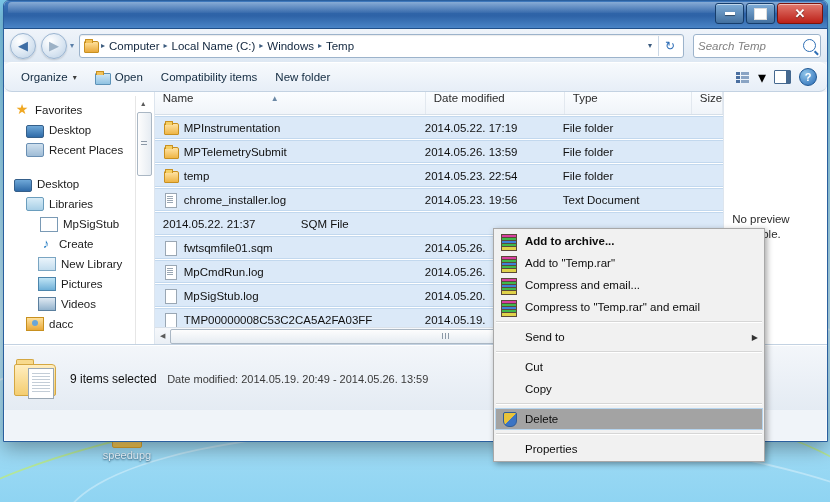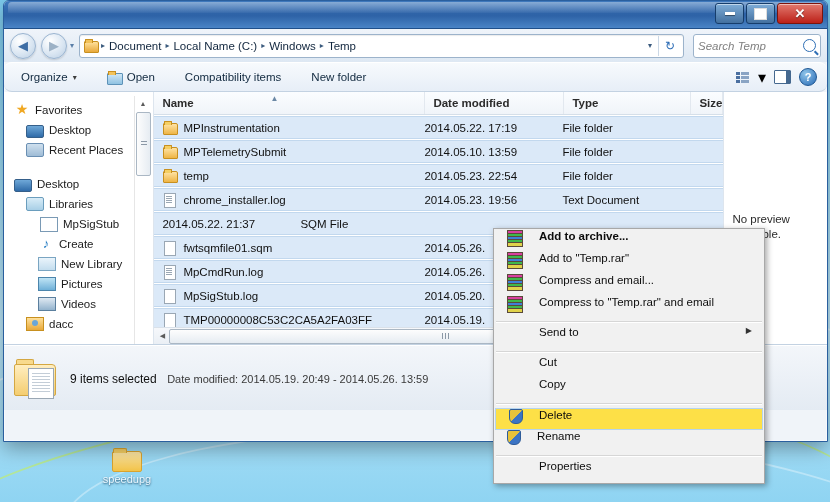--- a/index.html
+++ b/index.html
@@ -7,21 +7,21 @@
     width:830px;height:502px;overflow:hidden;position:relative;
     font-family:"Liberation Sans", sans-serif;
     background:linear-gradient(180deg,#7ecdf0 0%,#9fdcf5 35%,#bde8fa 65%,#8fd4f2 100%);
   }
   
   #desktop{position:absolute;inset:0;overflow:hidden;}
   #desktop .swoosh{position:absolute;border-radius:50%;border:2px solid rgba(255,255,255,.45);}
   #desktop .s1{width:1200px;height:420px;left:-260px;top:300px;transform:rotate(-8deg);}
   #desktop .s2{width:1000px;height:300px;left:-120px;top:400px;transform:rotate(-4deg);border-color:rgba(190,235,120,.75);}
   #desktop .s3{width:900px;height:240px;left:60px;top:430px;transform:rotate(3deg);border-color:rgba(255,255,255,.35);}
-  .desk-icon{position:absolute;left:92px;top:448px;width:70px;text-align:center;}
+  .desk-icon{position:absolute;left:92px;top:424px;width:70px;text-align:center;}
   .desk-icon .fico{width:30px;height:24px;margin:0 auto;position:relative;}
   .desk-icon .fico:before{content:"";position:absolute;left:0;top:3px;width:28px;height:19px;
     background:linear-gradient(180deg,#ffe9a8,#f2c349);border:1px solid #d9a32e;border-radius:2px 3px 2px 2px;}
   .desk-icon .fico:after{content:"";position:absolute;left:1px;top:0px;width:12px;height:4px;
     background:#f5cf63;border:1px solid #d9a32e;border-bottom:none;border-radius:2px 2px 0 0;}
   .desk-icon .lbl{color:#eaf7ff;font-size:11px;margin-top:1px;text-shadow:0 1px 2px rgba(0,40,70,.8);}
 
   
   #explorer{
     position:absolute;left:3px;top:0px;width:823px;height:440px;
@@ -63,21 +63,21 @@
   .addr-caret{color:#3a5a7d;font-size:8px;padding:0 6px;}
   .refresh{width:22px;height:20px;border-left:1px solid #cbd8e6;display:flex;align-items:center;justify-content:center;
     color:#2a6bb5;font-size:12px;}
   .searchbox{width:118px;height:22px;background:#fff;border:1px solid #9cb3cb;border-radius:3px;
     display:flex;align-items:center;justify-content:space-between;padding:0 4px;margin-left:4px;}
   .searchbox .ph{font-size:11.5px;color:#7f7f7f;font-style:italic;}
   .mag{width:11px;height:11px;border:1.6px solid #2f6fb5;border-radius:50%;position:relative;}
   .mag:after{content:"";position:absolute;right:-4px;bottom:-3px;width:5px;height:1.6px;background:#2f6fb5;transform:rotate(45deg);}
 
   
-  .toolbar{height:28px;display:flex;align-items:center;padding:0 8px;gap:12px;
+  .toolbar{height:28px;display:flex;align-items:center;padding:0 8px;gap:0;
     background:linear-gradient(180deg,#f7fafd,#e7eef7);border-top:1px solid #fff;border-bottom:1px solid #c3d2e2;border-radius:8px;}
   .tb-item{font-size:11.5px;color:#11293f;padding:3px 9px;display:flex;align-items:center;gap:5px;border-radius:3px;}
   .tb-item .cv{font-size:8px;color:#3c3c3c;}
   .openico{width:15px;height:13px;position:relative;}
   .openico:before{content:"";position:absolute;left:0;top:2px;width:14px;height:10px;
     background:linear-gradient(180deg,#cfe6f5,#8fc2e2);border:1px solid #5d92b8;border-radius:1px;}
   .openico:after{content:"";position:absolute;left:1px;top:0;width:6px;height:3px;background:#f2c25a;
     border:1px solid #c8901f;border-bottom:none;}
   .tb-right{margin-left:auto;display:flex;align-items:center;gap:8px;padding-right:2px;}
   .viewico{width:14px;height:11px;display:grid;grid-template-columns:4px 8px;grid-template-rows:repeat(3,3px);gap:1px;}
@@ -114,21 +114,21 @@
   .vscroll{position:absolute;right:3px;top:4px;width:15px;height:258px;background:#fff;border-left:1px solid #e6e6e6;}
   .vscroll .arrw{width:15px;height:14px;display:flex;align-items:center;justify-content:center;color:#5b5b5b;font-size:7px;}
   .vthumb{position:absolute;left:1px;width:13px;top:16px;height:62px;border:1px solid #aab7c4;border-radius:2px;
     background:linear-gradient(90deg,#fdfdfd,#e6ecf2);display:flex;align-items:center;justify-content:center;}
   .vthumb .grip{width:6px;height:6px;background:repeating-linear-gradient(180deg,#8b98a6 0 1px,transparent 1px 3px);}
   .vscroll .dn{position:absolute;bottom:0;}
 
   .listpane{flex:1;display:flex;flex-direction:column;border-left:1px solid #dde5ee;position:relative;}
   .colhdr{height:22px;display:flex;align-items:center;background:linear-gradient(180deg,#fbfdff,#f0f4f9);
     border-bottom:1px solid #d5dfe9;font-size:11.5px;color:#2b2b2b;position:relative;}
-  .colhdr .c{padding-left:8px;border-right:1px solid #e2e8ef;height:100%;display:flex;align-items:center;font-weight:bold;}
+  .colhdr .c{padding-left:8px;border-right:1px solid #e2e8ef;height:100%;display:flex;align-items:flex-start;}
   .c-name{width:262px;}
   .c-date{width:130px;}
   .c-type{width:118px;}
   .c-size{flex:1;}
   .sortarrow{position:absolute;left:116px;top:2px;color:#6b88a5;font-size:8px;}
   .rows{flex:1;overflow:hidden;padding-top:1px;}
   .row{height:21px;display:flex;align-items:center;font-size:11.5px;color:#101010;
     background:#dbe9f8;border:1px solid #c2d8ee;border-left:none;border-right:none;margin-bottom:1px;}
   .row .cell{padding-left:8px;}
   .row .n{width:254px;display:flex;align-items:center;gap:6px;}
@@ -168,23 +168,23 @@
   .bigico .page{position:absolute;left:14px;top:10px;width:24px;height:29px;background:#fff;border:1px solid #9aa7b4;}
   .bigico .page:after{content:"";position:absolute;left:3px;top:4px;right:3px;height:20px;
     background:repeating-linear-gradient(180deg,#c3cdd7 0 1px,transparent 1px 3px);}
   .stat-main{font-size:12px;color:#101010;}
   .stat-sub{font-size:11px;color:#3a3a3a;margin-left:6px;}
 
   
   #ctxmenu{position:absolute;left:493px;top:228px;width:270px;
     background:#f1f1f1;border:1px solid #a8a8a8;box-shadow:2px 2px 6px rgba(0,0,0,.35);
     padding:1px 0;font-size:11.5px;color:#0d0d0d;z-index:50;}
-  .mi{height:22px;display:flex;align-items:flex-start;padding:0 12px;gap:16px;position:relative;}
+  .mi{height:22px;display:flex;align-items:center;padding:0 6px;gap:8px;position:relative;}
   .mi.bold{font-weight:bold;}
-  .mi.hl{background:#fde047;border:1px solid #b5d4ee;height:20px;margin:0 1px;}
+  .mi.hl{background:#a3a3a3;border:1px solid #b5d4ee;height:20px;margin:0 1px;}
   .mi .lab{flex:1;}
   .mi .arrow{font-size:8px;color:#333;}
   .msep{height:1px;background:#d6d6d6;margin:3px 2px 3px 2px;border-bottom:1px solid #fff;}
   .rarico{width:17px;height:15px;position:relative;flex:0 0 17px;}
   .rarico i{position:absolute;left:1px;width:14px;height:3px;border:1px solid #5a4a3a;}
   .rarico i:nth-child(1){top:0;background:#d93fa0;}
   .rarico i:nth-child(2){top:3px;background:#3fb84a;}
   .rarico i:nth-child(3){top:6px;background:#3f7fd9;}
   .rarico i:nth-child(4){top:9px;background:#3fb84a;}
   .rarico i:nth-child(5){top:12px;background:#e0d24a;}
@@ -228,21 +228,21 @@
     <div class="navbtn">
         <span>◀</span>
       </div>
     <div class="navbtn dis">
         <span>▶</span>
       </div>
     <div class="navcaret">▾</div>
     <div class="addrbox">
       <div class="crumbfolder"></div>
       <span class="sep">▸</span>
-      <span class="crumb">Document</span>
+      <span class="crumb">Computer</span>
       <span class="sep">▸</span>
       <span class="crumb">Local Name (C:)</span>
       <span class="sep">▸</span>
       <span class="crumb">Windows</span>
       <span class="sep">▸</span>
       <span class="crumb">Temp</span>
       <div class="addr-right">
         <span class="addr-caret">▾</span>
         <span class="refresh">↻</span>
       </div>
@@ -365,21 +365,21 @@
               <span>MPInstrumentation</span>
             </span>
           <span class="cell d">2014.05.22. 17:19</span>
           <span class="cell t">File folder</span>
         </div>
         <div class="row">
           <span class="cell n">
               <span class="fico-sm folder"></span>
               <span>MPTelemetrySubmit</span>
             </span>
-          <span class="cell d">2014.05.10. 13:59</span>
+          <span class="cell d">2014.05.26. 13:59</span>
           <span class="cell t">File folder</span>
         </div>
         <div class="row">
           <span class="cell n">
               <span class="fico-sm folder"></span>
               <span>temp</span>
             </span>
           <span class="cell d">2014.05.23. 22:54</span>
           <span class="cell t">File folder</span>
         </div>
@@ -512,22 +512,18 @@
   </div>
   <div class="mi">
     <span class="noico"></span>
     <span class="lab">Copy</span>
   </div>
   <div class="msep"></div>
   <div class="mi hl">
     <span class="shield"></span>
     <span class="lab">Delete</span>
   </div>
-  <div class="mi">
-    <span class="shield"></span>
-    <span class="lab">Rename</span>
-  </div>
   <div class="msep"></div>
   <div class="mi">
     <span class="noico"></span>
     <span class="lab">Properties</span>
   </div>
 </div>
 
 </body></html>

